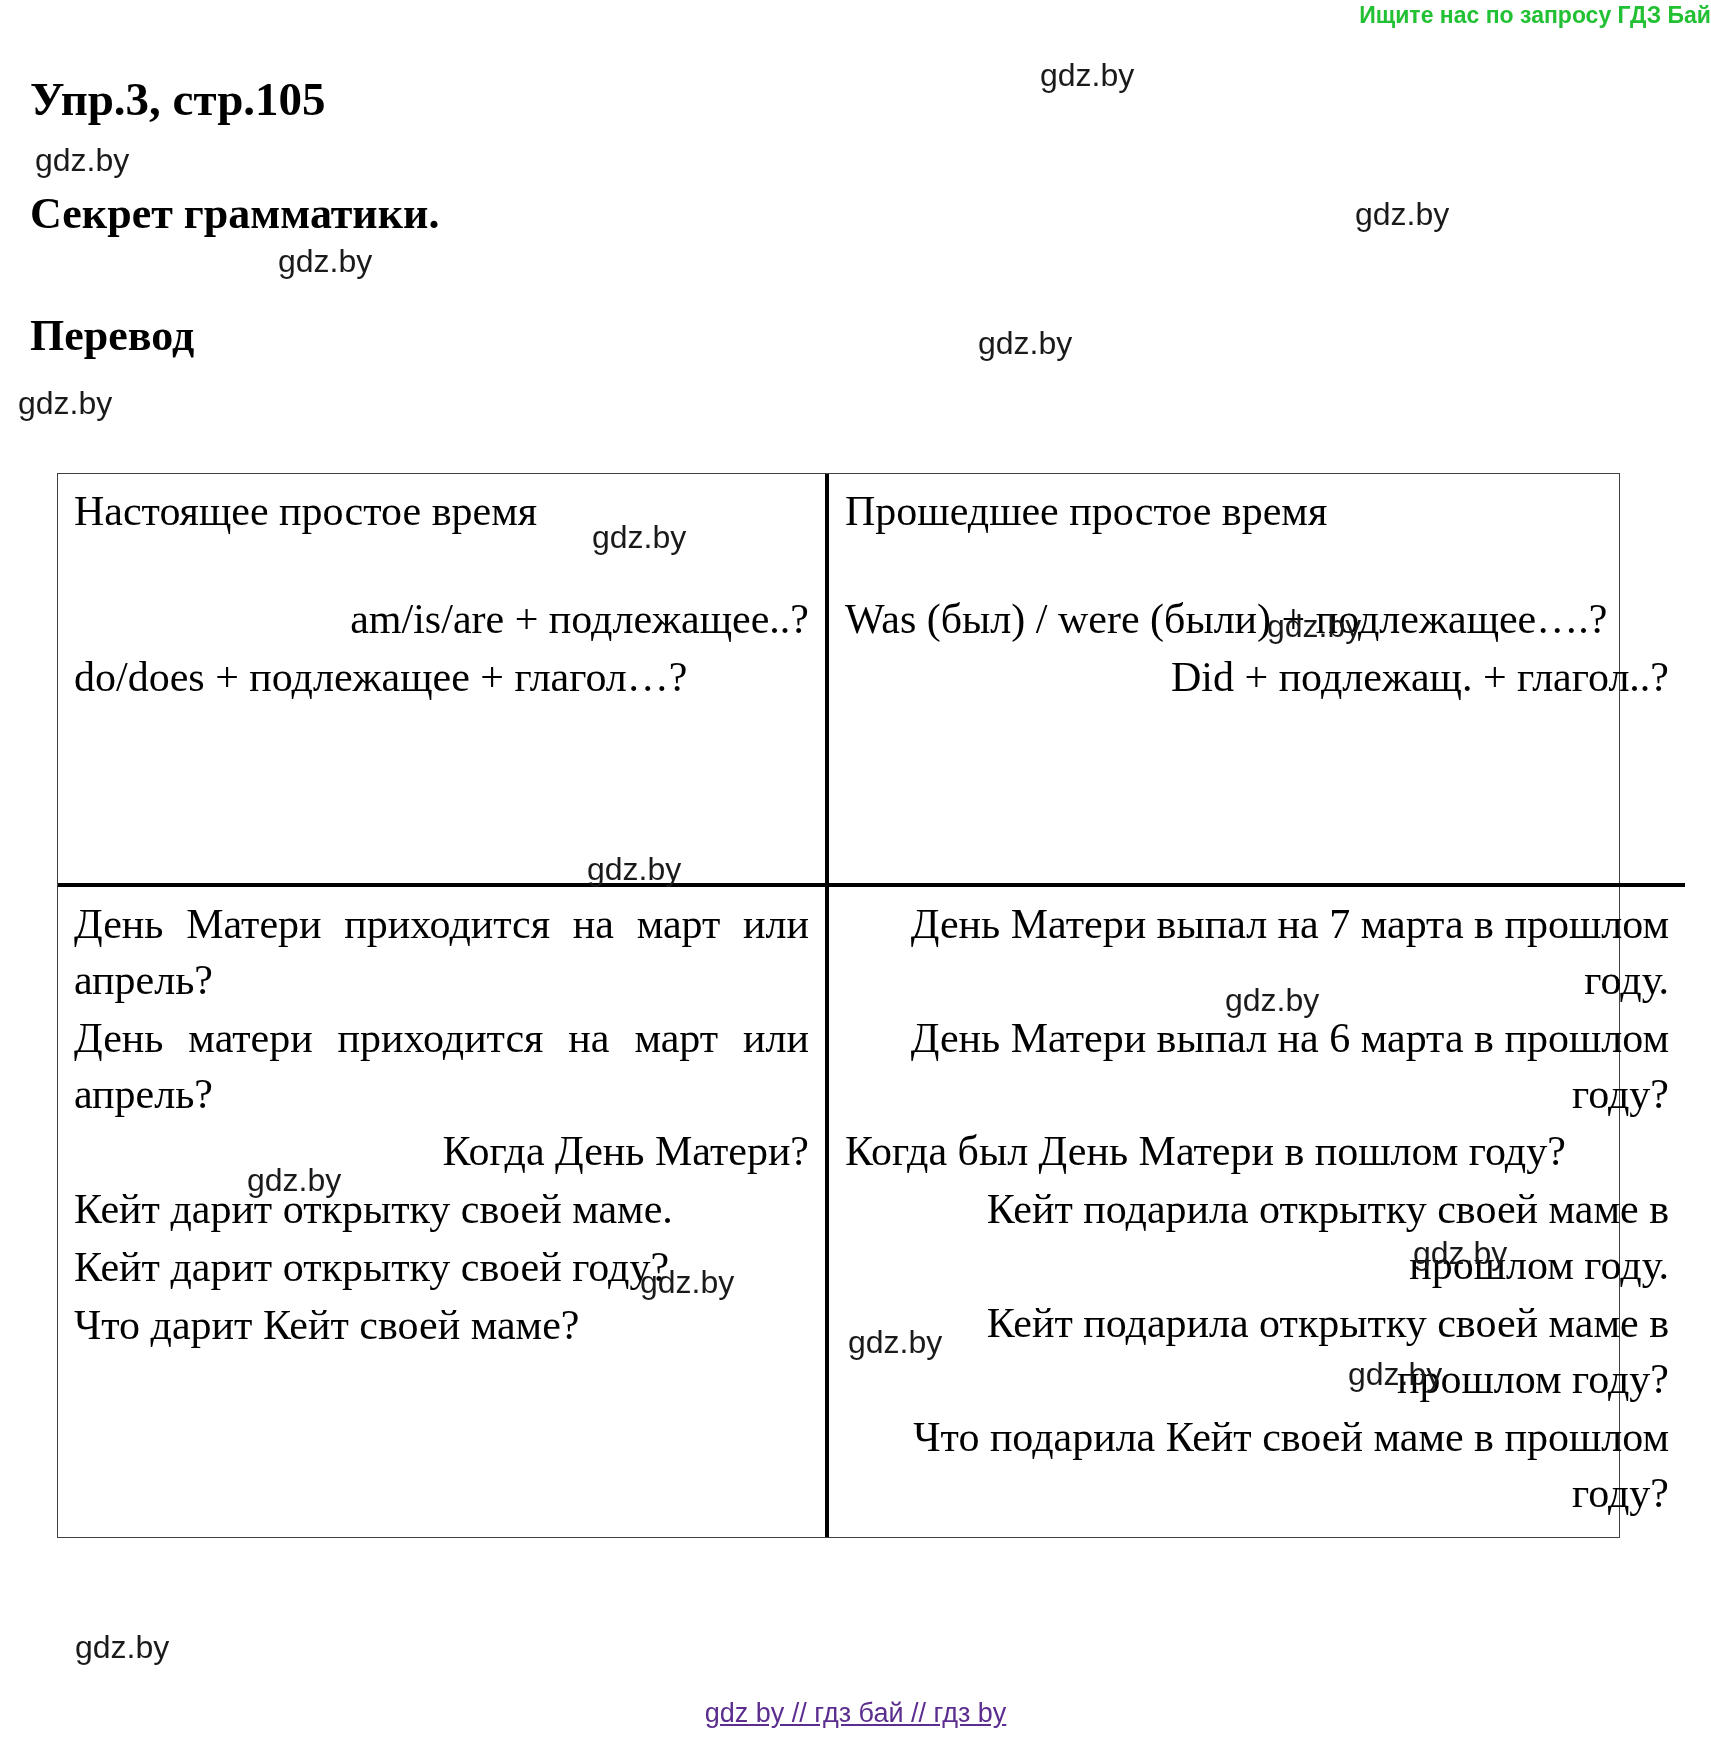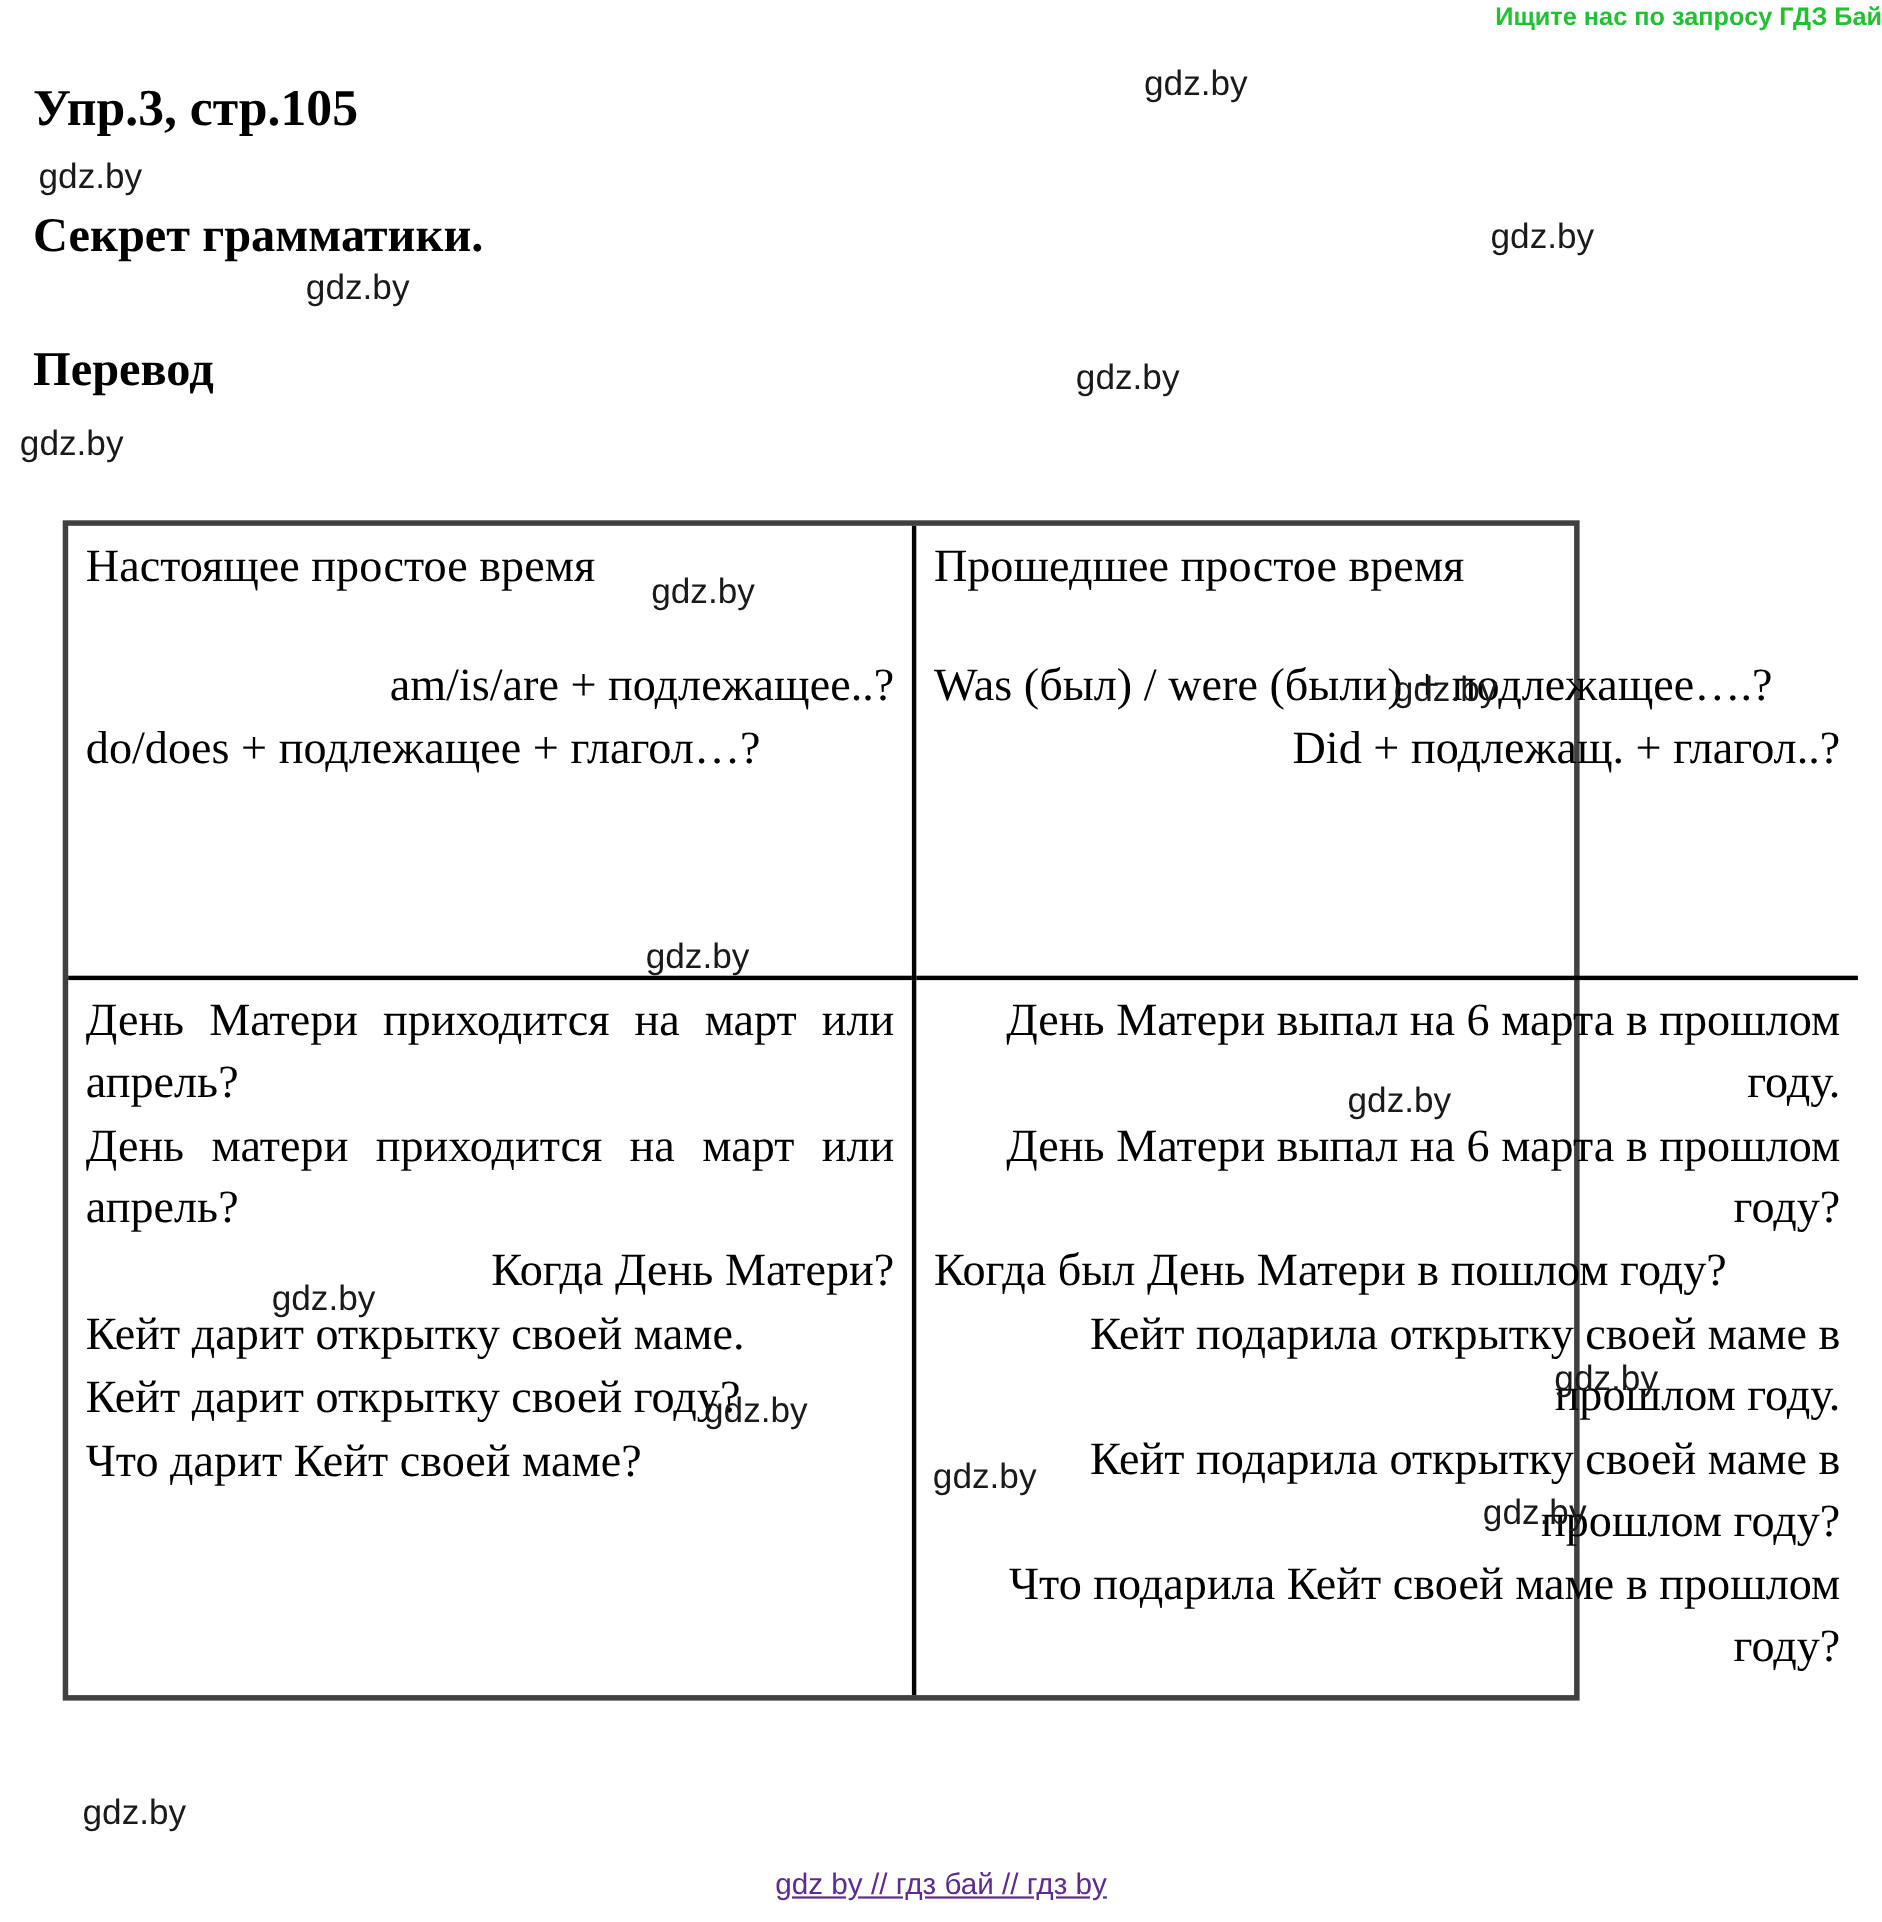--- a/index.html
+++ b/index.html
@@ -56,22 +56,22 @@
     color: #1a1a1a;
     white-space: nowrap;
     pointer-events: none;
   }
 
   
   .gtable {
     position: absolute;
     left: 57px;
     top: 473px;
-    width: 1379px;
-    border: 5px solid #404040;
+    width: 1563px;
+    border: 1px solid #404040;
     border-collapse: collapse;
     box-sizing: border-box;
   }
   .gtable table {
     width: 100%;
     border-collapse: collapse;
     table-layout: fixed;
   }
   .gtable td {
     vertical-align: top;
@@ -151,21 +151,21 @@
             <p class="justify-all">День Матери приходится на март или апрель?</p>
             <p class="justify-all">День матери приходится на март или апрель?</p>
             <p class="nostretch">Когда День Матери?</p>
             <p class="justify-all">Кейт дарит открытку своей маме.</p>
             <p class="justify-all">Кейт дарит открытку своей году?</p>
             <p class="justify-all">Что дарит Кейт своей маме?</p>
           </div>
         </td>
         <td class="col-right">
           <div class="cell-lines">
-            <p class="nostretch">День Матери выпал на 6 марта в прошлом году.</p>
+            <p class="nostretch">День Матери выпал на 7 марта в прошлом году.</p>
             <p class="nostretch">День Матери выпал на 6 марта в прошлом году?</p>
             <p class="justify-all">Когда был День Матери в пошлом году?</p>
             <p class="nostretch">Кейт подарила открытку своей маме в прошлом году.</p>
             <p class="nostretch">Кейт подарила открытку своей маме в прошлом году?</p>
             <p class="nostretch">Что подарила Кейт своей маме в прошлом году?</p>
           </div>
         </td>
       </tr>
     </tbody>
       </table>

